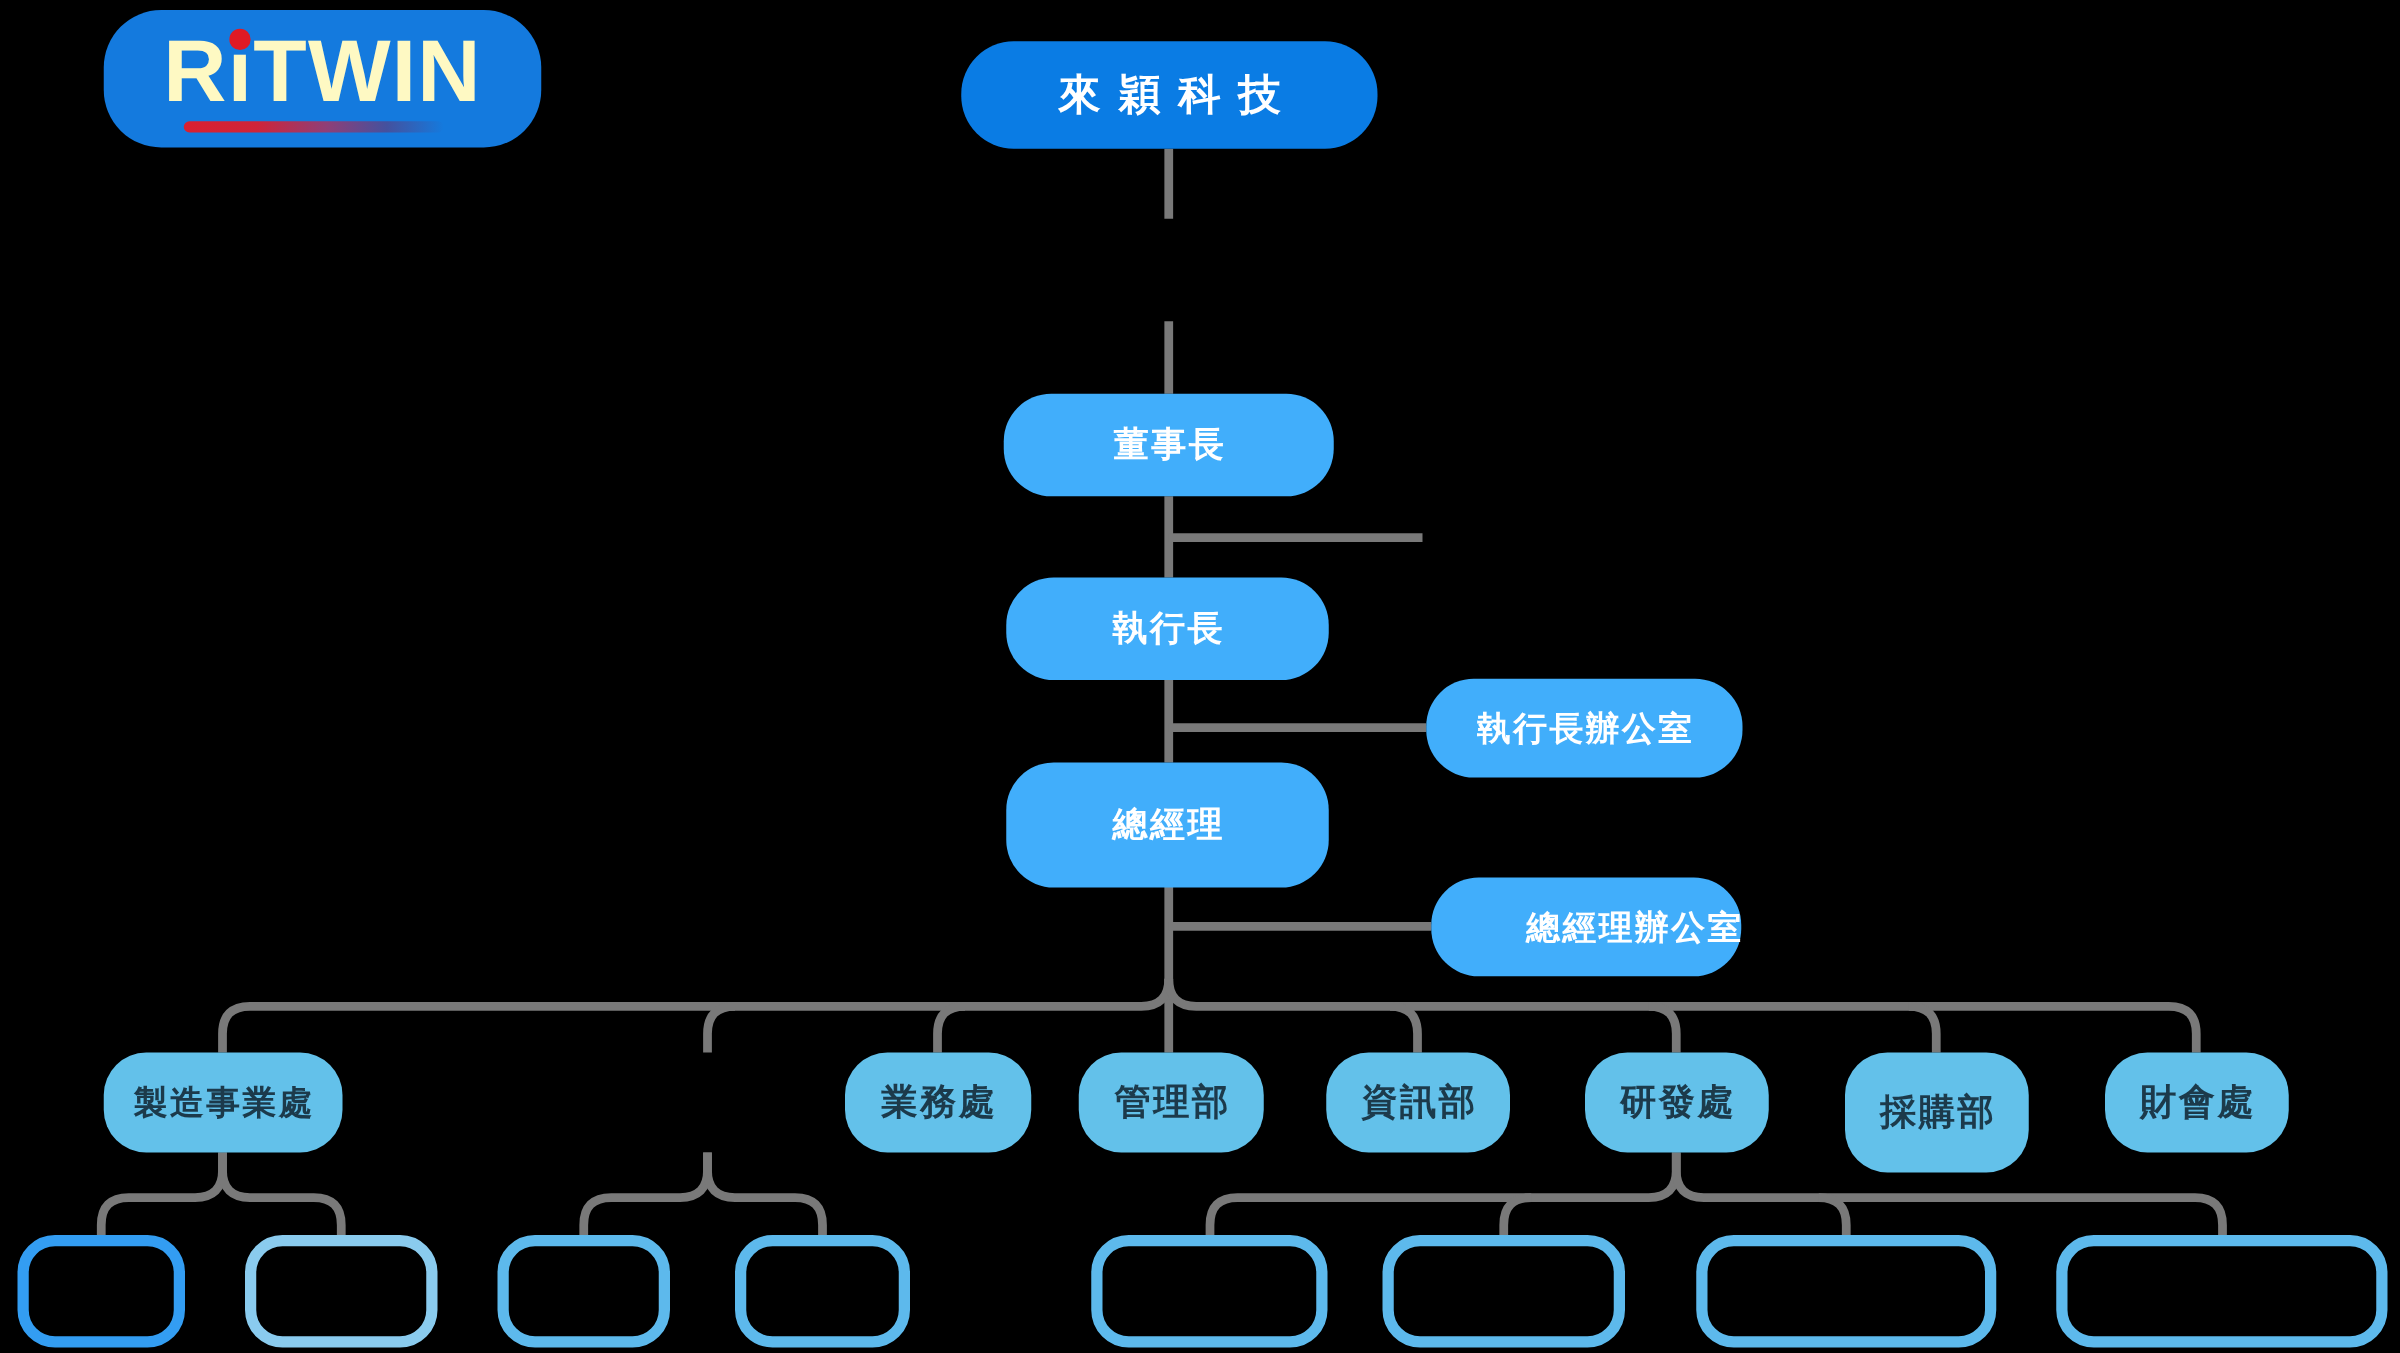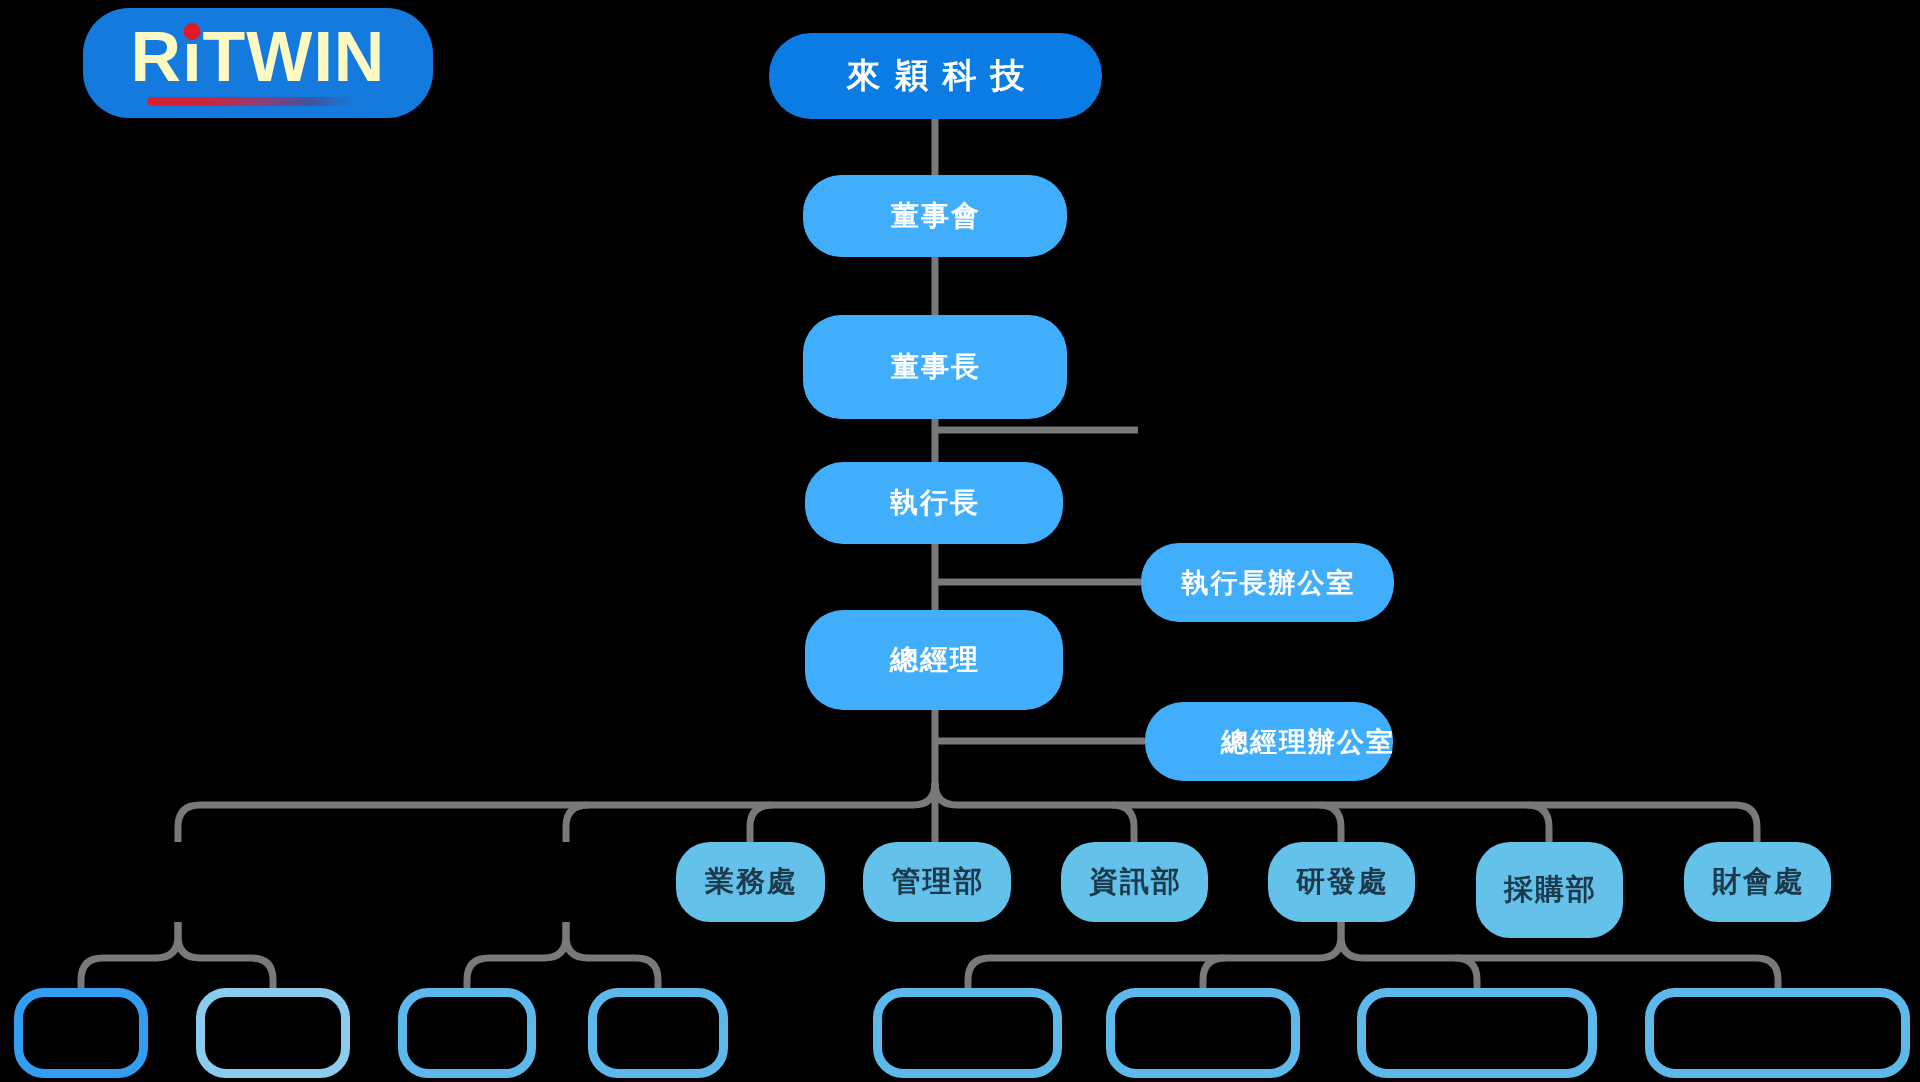--- a/index.html
+++ b/index.html
@@ -97,40 +97,40 @@
 
   <div class="logo">
     <div class="logo-text"><span>R</span><span class="logo-i"><span>i</span><span class="logo-i-dot"></span></span><span>TWIN</span></div>
     <div class="logo-underline"></div>
   </div>
 
   <div class="node node-root" style="left:769px;top:33px;width:333px;height:86px;">
       <span>來穎科技</span>
     </div>
 
-  <div class="node node-mid" style="left:803px;top:175px;width:264px;height:82px;">
-      <span>董事會</span>
-    </div>
-  <div class="node node-mid" style="left:803px;top:315px;width:264px;height:104px;">
+  <div class="node node-mid" style="left:803px;top:315px;width:264px;height:82px;">
       <span>董事長</span>
     </div>
   <div class="node node-mid" style="left:805px;top:462px;width:258px;height:82px;">
       <span>執行長</span>
     </div>
   <div class="node node-mid" style="left:805px;top:610px;width:258px;height:100px;">
       <span>總經理</span>
     </div>
 
   <div class="node node-mid" style="left:1141px;top:543px;width:253px;height:79px;font-size:27px;">
       <span>執行長辦公室</span>
     </div>
   <div class="node node-mid" style="left:1145px;top:702px;width:248px;height:79px;font-size:27px;justify-content:flex-end;">
       <span>總經理辦公室</span>
     </div>
 
+  <div class="node node-dept" style="left:83px;top:842px;width:191px;height:80px;font-size:27px;">
+      <span>製造事業處</span>
+    </div>
   <div class="node node-dept" style="left:676px;top:842px;width:149px;height:80px;">
       <span>業務處</span>
     </div>
   <div class="node node-dept" style="left:863px;top:842px;width:148px;height:80px;">
       <span>管理部</span>
     </div>
   <div class="node node-dept" style="left:1061px;top:842px;width:147px;height:80px;">
       <span>資訊部</span>
     </div>
   <div class="node node-dept" style="left:1268px;top:842px;width:147px;height:80px;">

